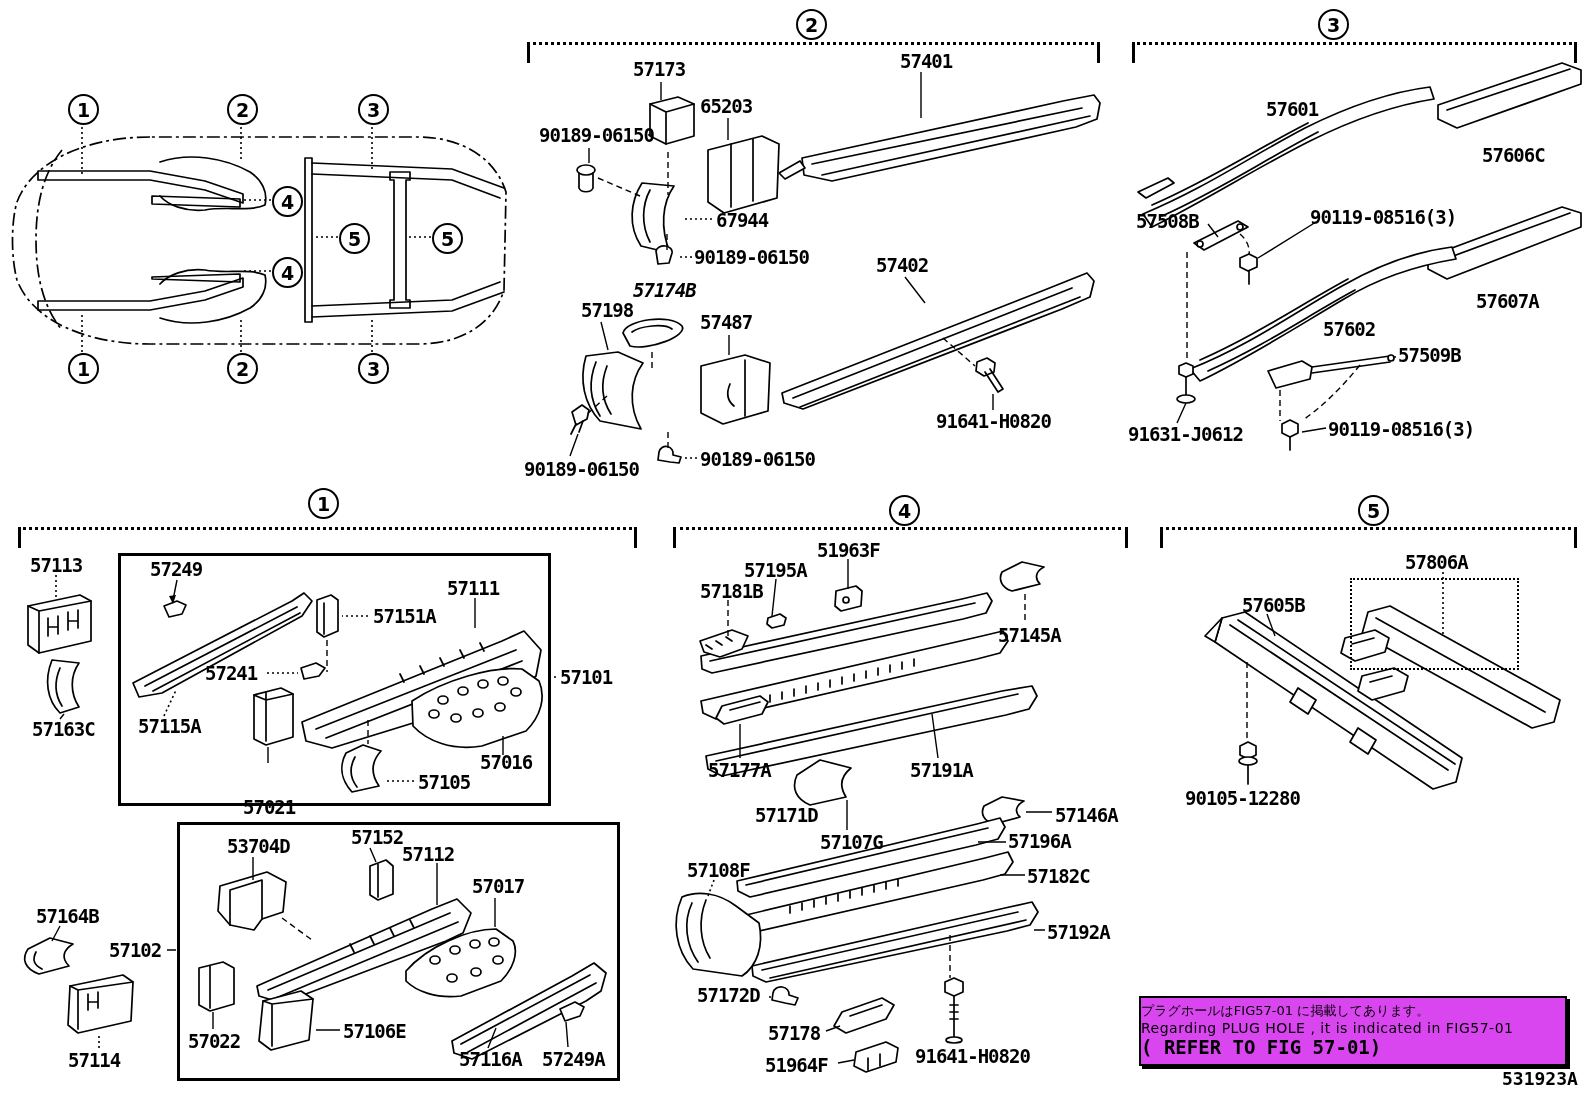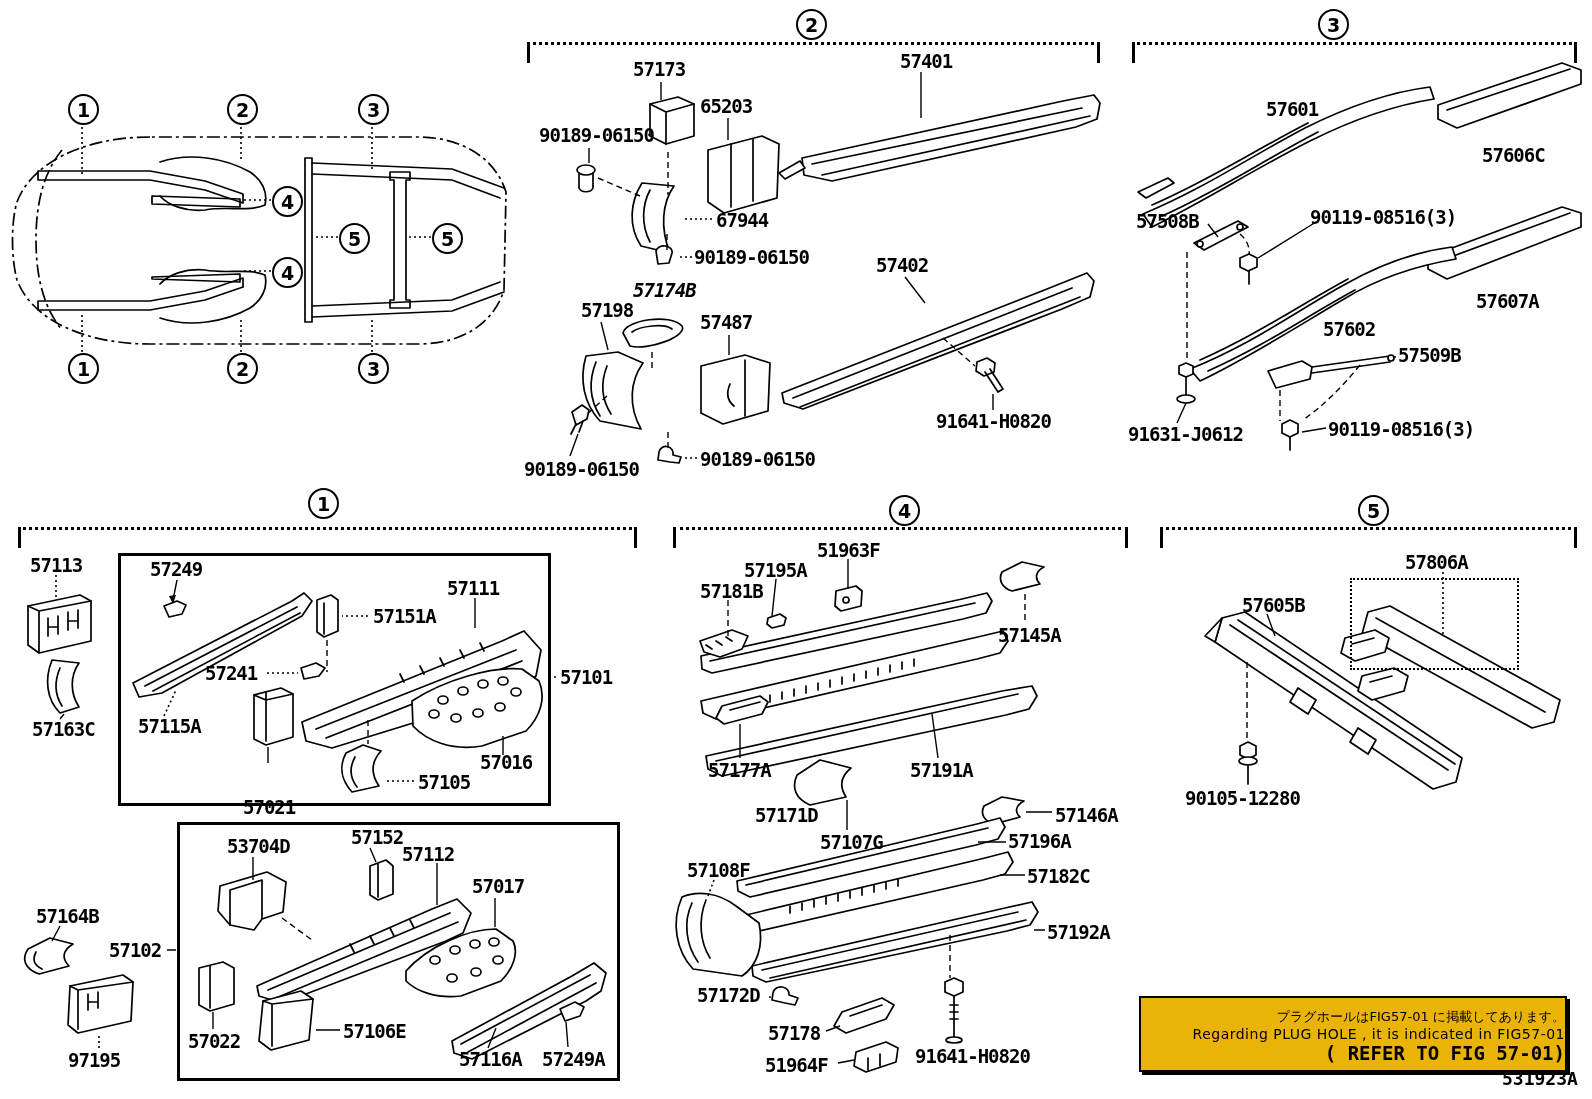--- a/index.html
+++ b/index.html
@@ -9,22 +9,22 @@
       white-space:nowrap;color:#000;line-height:1;}
   .circ{position:absolute;width:27px;height:27px;border:2.5px solid #000;border-radius:50%;
         display:flex;align-items:center;justify-content:center;
         font:bold 19px "DejaVu Sans",sans-serif;background:#fff;color:#000;z-index:5;}
   .bracket{position:absolute;height:0;border-top:3px dotted #000;}
   .bracket .tick{position:absolute;top:-1px;width:0;height:19px;border-left:3px solid #000;}
   .bracket .tl{left:0;} .bracket .tr{right:0;}
   .pbox{position:absolute;border:3px solid #000;}
   .dotbox{position:absolute;border:2px dotted #000;}
   .notebox{position:absolute;left:1139px;top:996px;width:424px;height:62px;
-           border:2px solid #000;box-shadow:3px 3px 0 #000;background:#eab308;
-           text-align:right;padding-top:10px;box-sizing:content-box;}
+           border:2px solid #000;box-shadow:3px 3px 0 #000;background:#d946ef;
+           text-align:left;padding-top:4px;box-sizing:content-box;}
   .nb1{font:13px "DejaVu Sans",sans-serif;}
   .nb2{font:14px "DejaVu Sans",sans-serif;letter-spacing:0.5px;}
   .nb3{font:bold 19px "DejaVu Sans Mono",monospace;}
   .figcode{position:absolute;left:1502px;top:1068px;font:bold 18px "DejaVu Sans Mono",monospace;}
   svg{position:absolute;left:0;top:0;}
   svg *{vector-effect:non-scaling-stroke;}
   .s{stroke:#000;stroke-width:1.7;fill:none;stroke-linejoin:round;stroke-linecap:round;}
   .p{stroke:#000;stroke-width:1.7;fill:#fff;stroke-linejoin:round;}
   .ld{stroke:#000;stroke-width:1.4;fill:none;}
   .dash{stroke:#000;stroke-width:1.4;fill:none;stroke-dasharray:6 4;}
@@ -314,21 +314,21 @@
   <div class="pl" style="left:373px;top:607px;text-align:right;">57151A</div>
   <div class="pl" style="left:205px;top:664px;">57241</div>
   <div class="pl" style="left:138px;top:717px;">57115A</div>
   <div class="pl" style="left:243px;top:750px;margin-top:48px;">57021</div>
   <div class="pl" style="left:418px;top:773px;">57105</div>
   <div class="pl" style="left:480px;top:753px;">57016</div>
   <div class="pl" style="left:560px;top:668px;">57101</div>
   <div class="pl" style="left:32px;top:720px;">57163C</div>
   <div class="pl" style="left:36px;top:907px;">57164B</div>
   <div class="pl" style="left:109px;top:941px;">57102</div>
-  <div class="pl" style="left:68px;top:1051px;">97195</div>
+  <div class="pl" style="left:68px;top:1051px;">57114</div>
   <div class="pl" style="left:227px;top:837px;">53704D</div>
   <div class="pl" style="left:351px;top:828px;">57152</div>
   <div class="pl" style="left:402px;top:845px;">57112</div>
   <div class="pl" style="left:472px;top:877px;">57017</div>
   <div class="pl" style="left:188px;top:1032px;">57022</div>
   <div class="pl" style="left:343px;top:1022px;">57106E</div>
   <div class="pl" style="left:459px;top:1050px;">57116A</div>
   <div class="pl" style="left:542px;top:1050px;">57249A</div>
 
   <div class="pl" style="left:817px;top:541px;">51963F</div>

